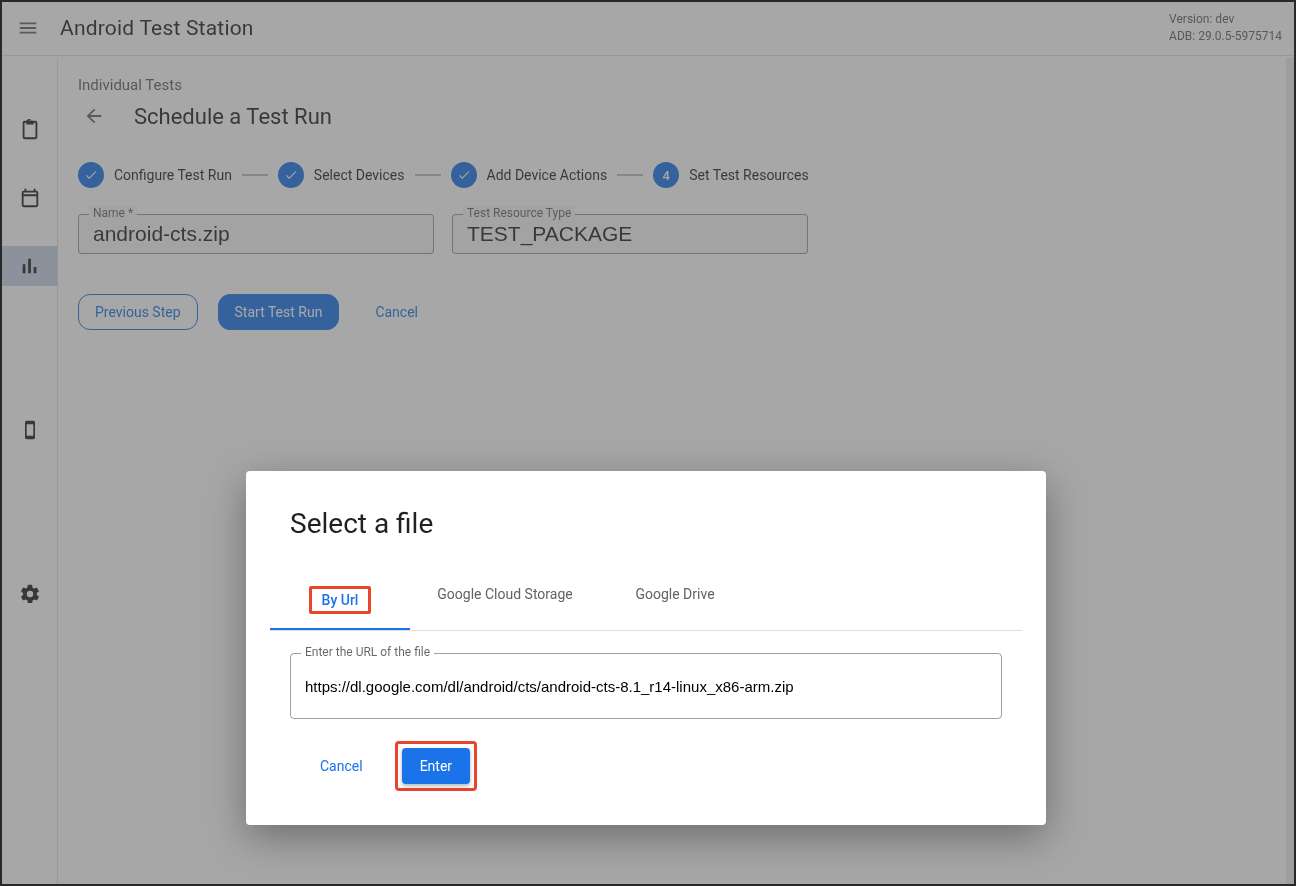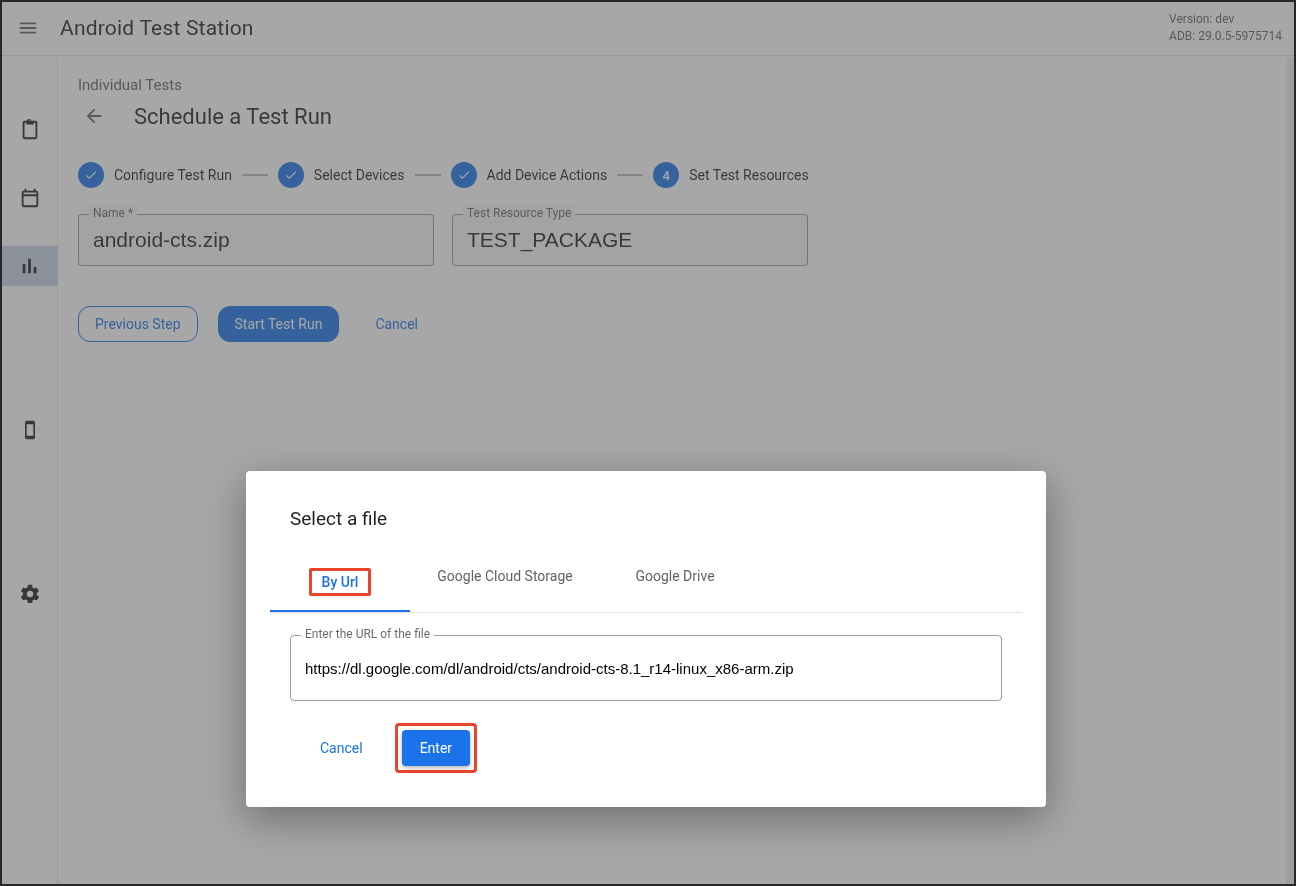--- a/index.html
+++ b/index.html
@@ -66,21 +66,21 @@
   }
   .step-label { font-size:14px; color:rgba(0,0,0,0.87); }
   .step-sep { width:26px; height:2px; background:#bdbdbd; }
 
   
   .fields { display:flex; gap:18px; flex-wrap:wrap; margin-bottom:40px;}
   .mc-field {
     position:relative;
     border:1px solid rgba(0,0,0,0.38);
     border-radius:4px;
-    height:52px;
+    height:40px;
     display:flex; align-items:center;
     padding:12px 12px;
     background:#f7f7f7;
   }
   .mc-field .float-label {
     position:absolute; top:-9px; left:10px;
     background:inherit;
     padding:0 4px;
     font-size:12px; color:rgba(0,0,0,0.6);
   }
@@ -105,21 +105,21 @@
   .btn-text { color:#1a73e8; }
 
   
   .dialog {
     position:absolute; z-index:50;
     left:246px; top:471px; width:800px;
     background:#fff; border-radius:4px;
     box-shadow:0 12px 40px rgba(0,0,0,0.35);
     padding:36px 44px 34px 44px;
   }
-  .dlg-title { font-size:19px; margin-bottom:24px; }
+  .dlg-title { font-size:28px; margin-bottom:32px; }
   .tabs { display:flex; border-bottom:1px solid #e0e0e0; margin:0 -20px 22px -20px;}
   .tab { flex:0 0 auto; padding:14px 26px; font-size:14px; color:#5f6368; cursor:pointer; text-align:center;}
   .tab.first { min-width:140px; display:flex; justify-content:center;}
   .tab.active { color:#1a73e8; font-weight:500; border-bottom:2px solid #1a73e8;}
   .hl-box { border:3px solid #e8452d; border-radius:2px; padding:3px 10px; display:inline-block; }
   .url-field {
     border:1px solid rgba(0,0,0,0.38); border-radius:4px; height:66px;
     padding:0 12px; display:flex; align-items:center; position:relative;
     max-width:712px;
   }

